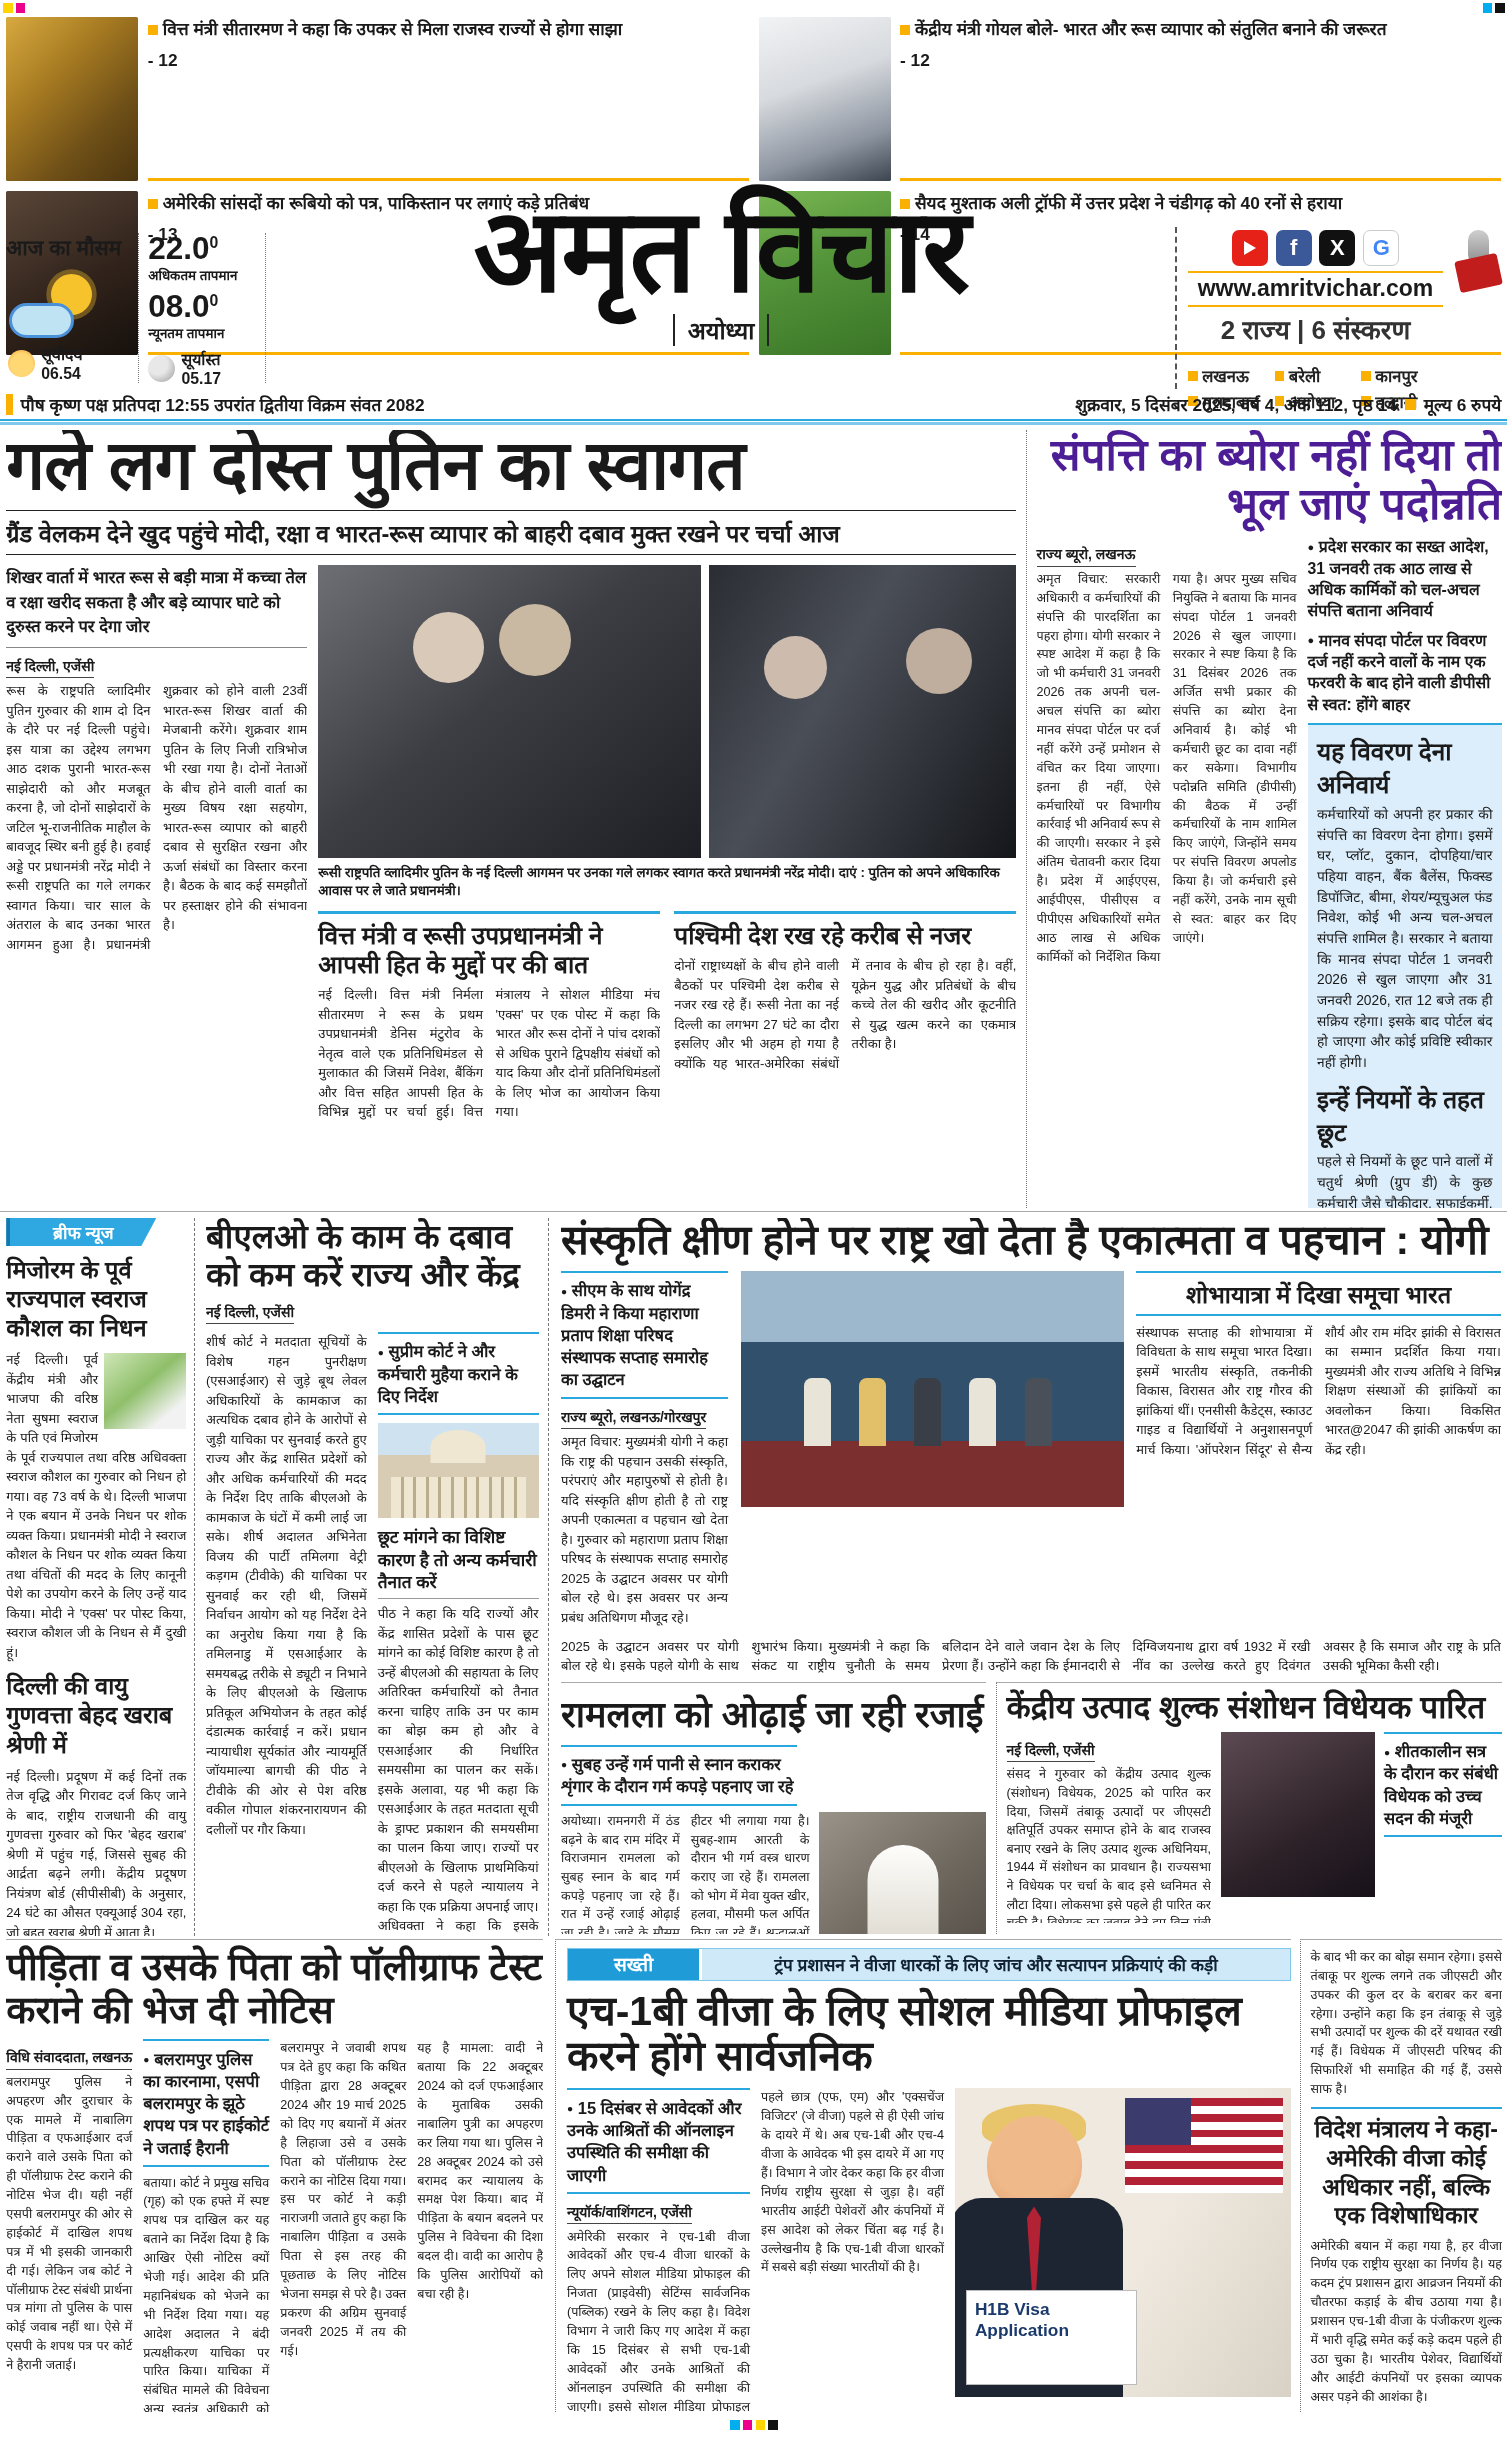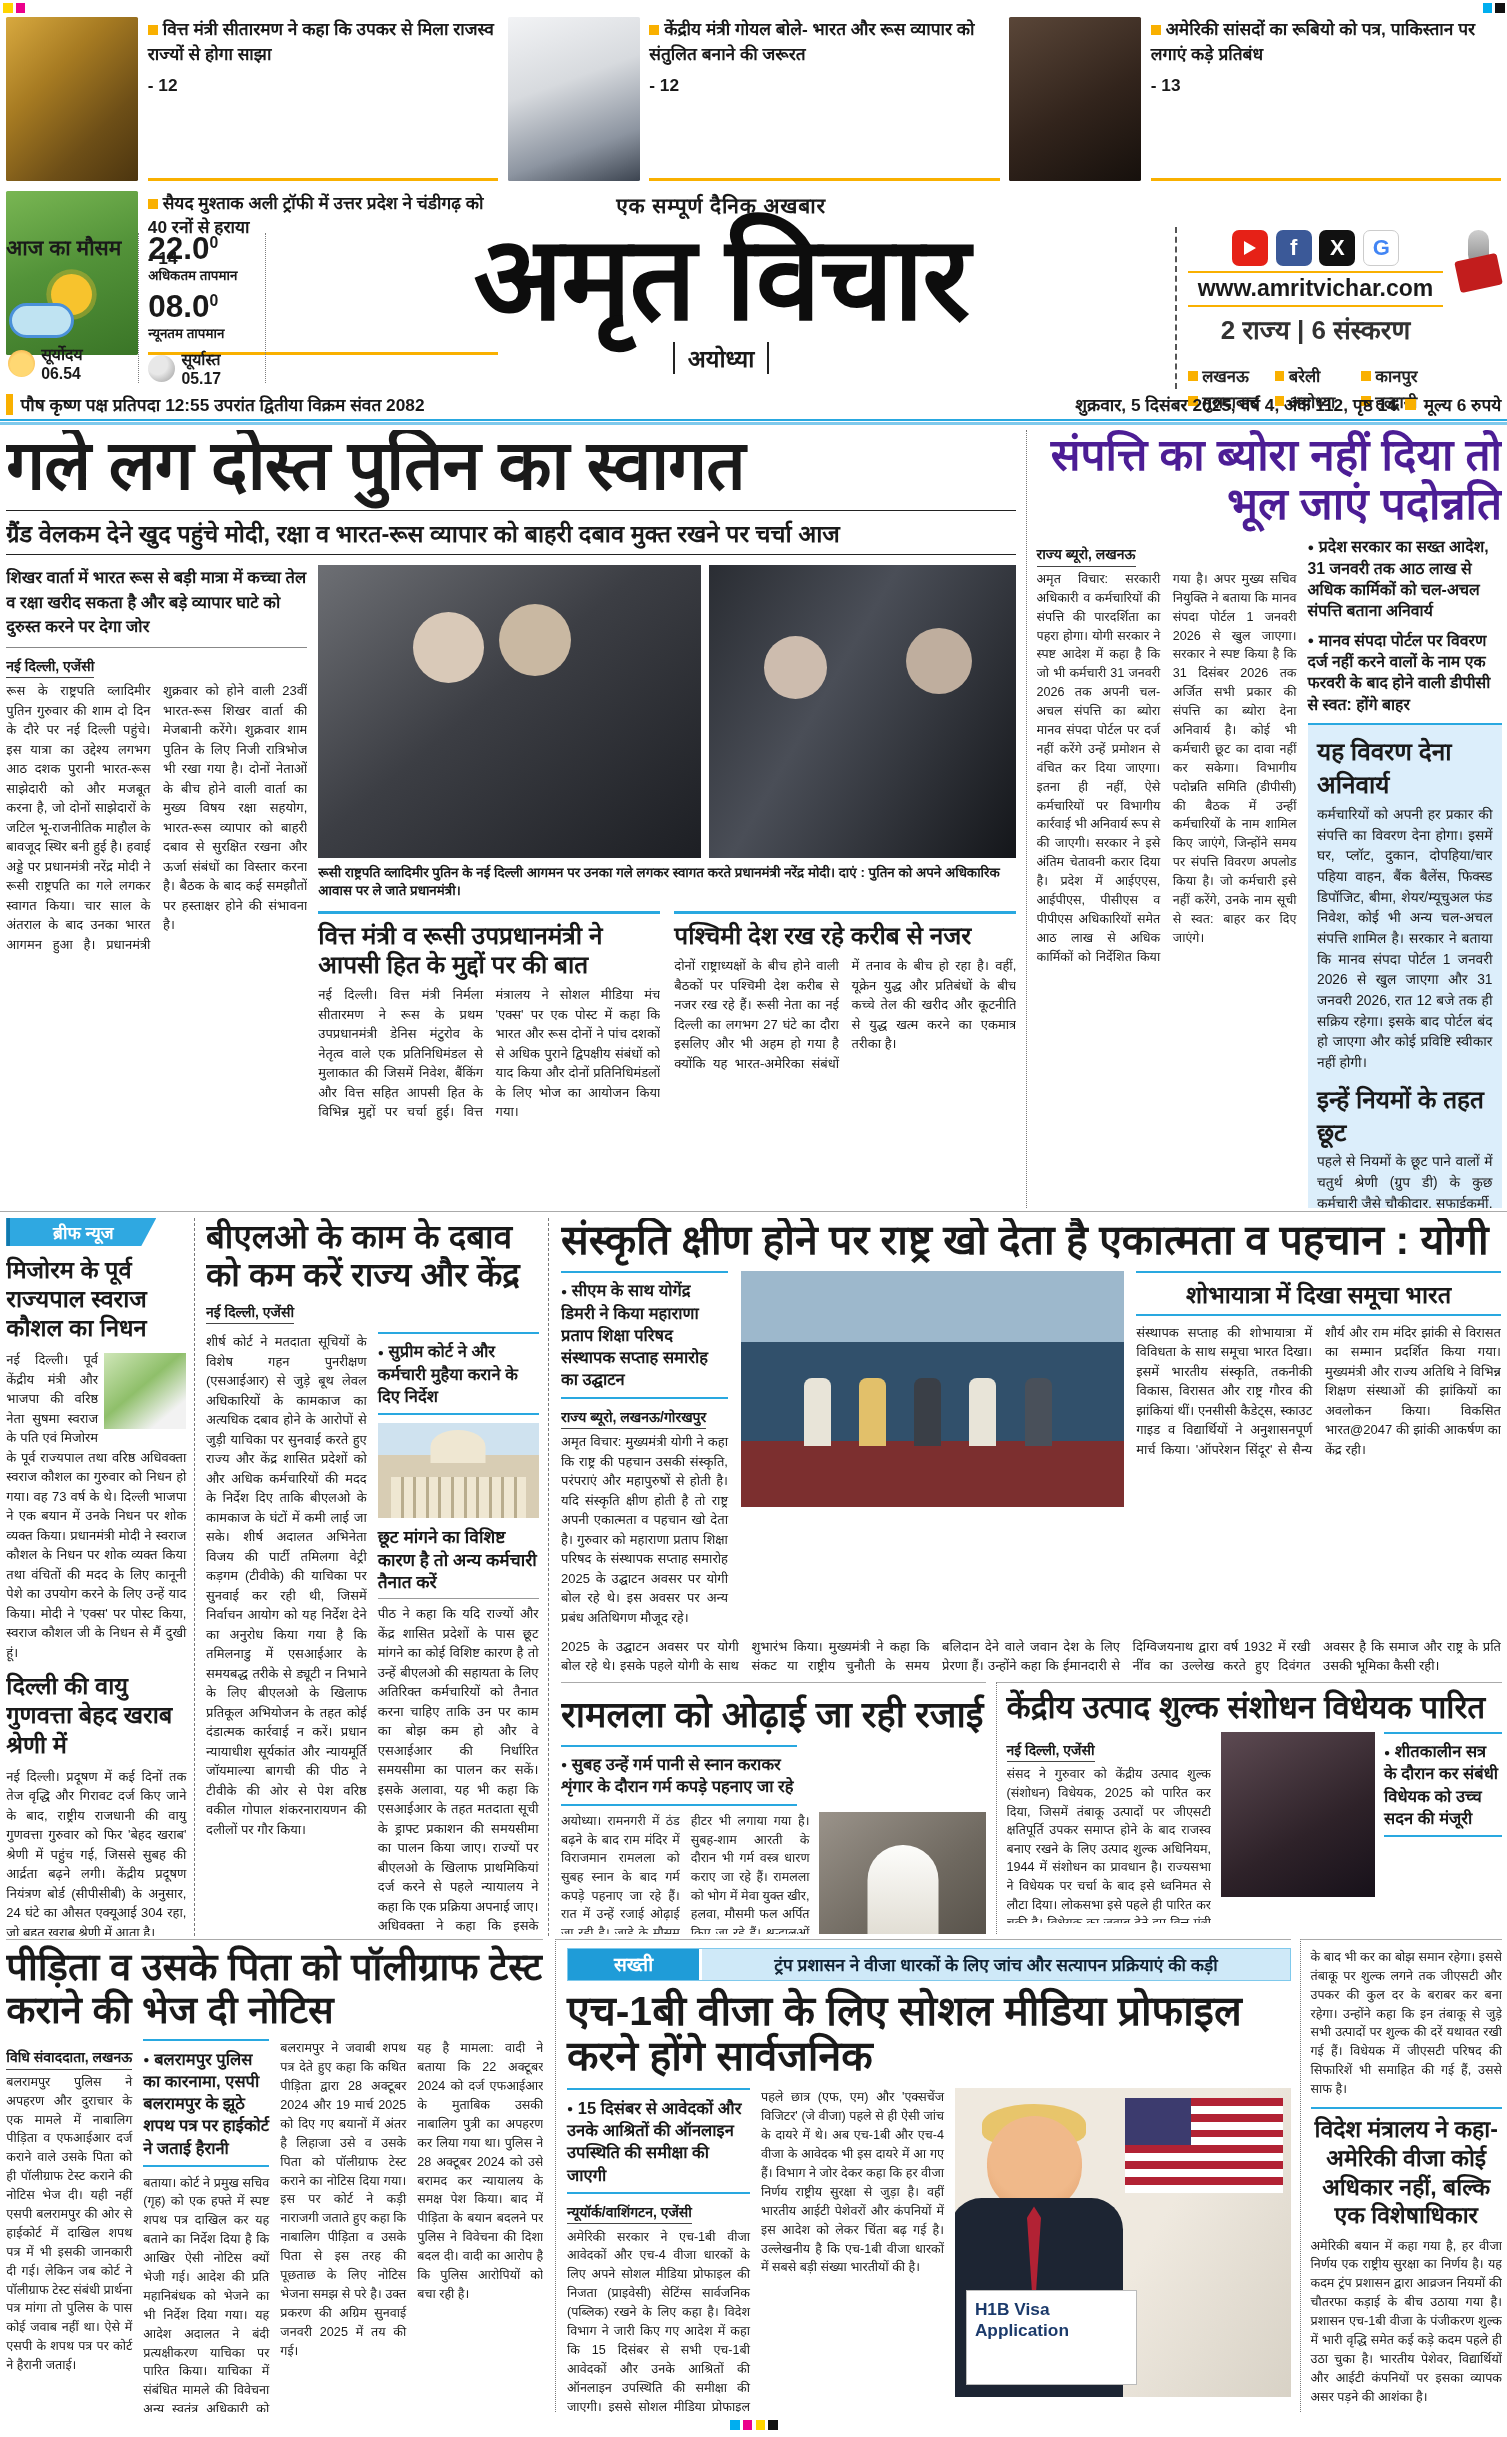--- a/index.html
+++ b/index.html
@@ -4,21 +4,21 @@
 <style>
 *{margin:0;padding:0;box-sizing:border-box}
 body{background:#f2f2f2;font-family:"Liberation Sans","DejaVu Sans",sans-serif;color:#1a1a1a}
 .page{position:relative;width:1508px;height:2438px;margin:0 auto;background:#fff;overflow:hidden}
 .jt{text-align:justify}
 
 .regs{position:absolute;display:flex;gap:3.2px}
 .reg{width:9.5px;height:9.5px}
 .c-c{background:#00aeef}.c-m{background:#ec008c}.c-y{background:#ffd400}.c-k{background:#111}
 
-.topstrip{position:absolute;left:6.3px;top:17.3px;width:1495px;height:206px;display:grid;grid-template-columns:repeat(3,1fr);gap:9.5px}
+.topstrip{position:absolute;left:6.3px;top:17.3px;width:1495px;height:206px;display:grid;grid-template-columns:repeat(2,1fr);gap:9.5px}
 .teaser{display:flex;gap:9.5px}
 .t-photo{width:132px;height:164px;flex:0 0 auto;border-radius:1.6px}
 .t-txt{flex:1;padding-bottom:6.3px;border-bottom:3.2px solid #f9b000;font-weight:bold;font-size:17.3px;line-height:1.42}
 .t-bullet{display:inline-block;width:10.2px;height:10.2px;background:#f9b000;margin-right:4.7px}
 .t-page{display:block;margin-top:6.3px;font-size:17.3px;font-weight:bold}
 
 .ph-sitharaman{background:linear-gradient(135deg,#d8a93f 0%,#a77b22 35%,#6e4f17 70%,#4c350f 100%)}
 .ph-goyal{background:linear-gradient(160deg,#f2f3f5 0%,#d7dade 40%,#8d95a1 75%,#3c4450 100%)}
 .ph-congress{background:linear-gradient(150deg,#5a4638 0%,#32241c 55%,#16100c 100%)}
 .ph-cricket{background:linear-gradient(160deg,#79b653 0%,#539339 45%,#3a7527 100%)}
@@ -218,21 +218,20 @@
           <div class="moon-ic"></div>
           <div>
               <div class="w-small">सूर्यास्त</div>
           <div class="w-small">05.17</div>
             </div>
         </div>
       </div>
     </div>
 
     <div class="logo">
-      <div class="tagline">एक सम्पूर्ण दैनिक अखबार</div>
       <div class="title">अमृत विचार</div>
       <div class="edition">अयोध्या</div>
     </div>
 
     <div class="mright">
       <div class="socials">
         <div class="soc yt"></div>
         <div class="soc fb">f</div>
         <div class="soc xx">X</div>
         <div class="soc gg">G</div>

